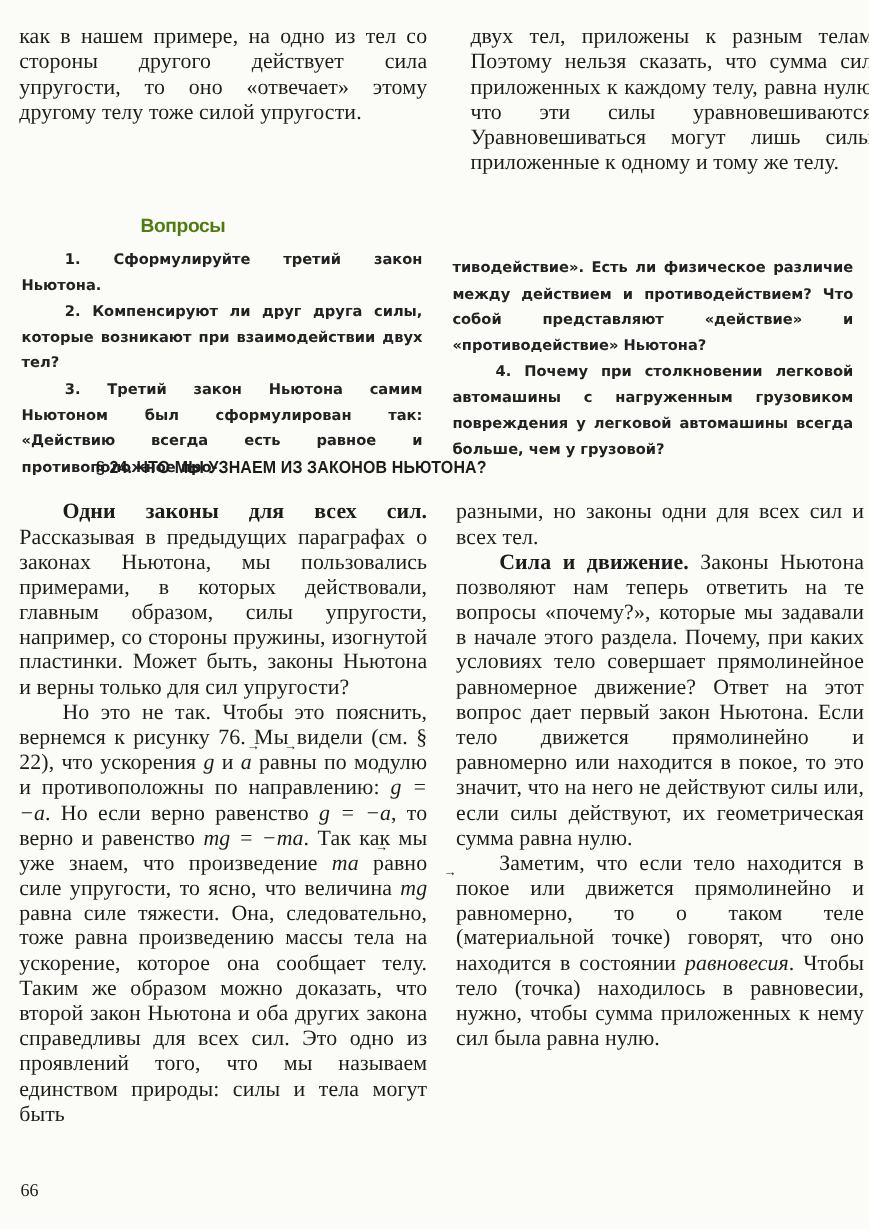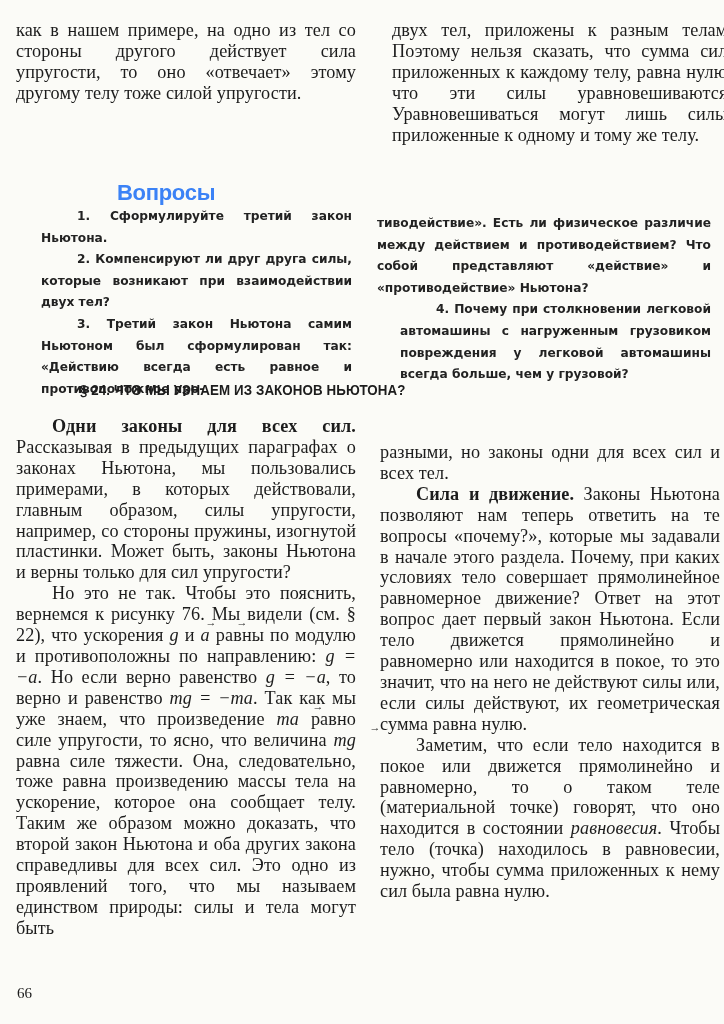--- a/index.html
+++ b/index.html
@@ -26,29 +26,29 @@
     position: absolute;
     width: 334px;
     font-family: "DejaVu Sans", "Liberation Sans", sans-serif;
     font-weight: bold;
     font-size: 12.2px;
     line-height: 21.6px;
     text-align: justify;
     color: #222;
   }
   .q p { margin: 0; }
-  .q p.ind { text-indent: 36px; margin-left: 23px; }
+  .q p.ind { text-indent: 36px; }
   .q .num { font-weight: bold; }
   .questions-title {
     position: absolute;
     left: 117px; top: 180px;
     font-family: "Liberation Sans", "DejaVu Sans", sans-serif;
     font-weight: bold;
-    font-size: 22px;
-    color: #3b82f6;
+    font-size: 16px;
+    color: #4d7c0f;
     letter-spacing: -0.3px;
   }
   .section-title {
     position: absolute;
     left: 80px; top: 382px;
     font-family: "Liberation Sans", "DejaVu Sans", sans-serif;
     font-weight: bold;
     font-size: 14.5px;
     letter-spacing: 0.1px;
     transform: scaleX(0.92);
@@ -89,19 +89,19 @@
   <p class="ind"><span class="num">4.</span> <span>Почему при столкновении легковой автомашины с нагруженным грузовиком повреждения у легковой автомашины всегда больше, чем у грузовой?</span></p>
 </div>
 
 <div class="section-title">§ 24. ЧТО МЫ УЗНАЕМ ИЗ ЗАКОНОВ НЬЮТОНА?</div>
 
 <div class="col col-l" style="top:416px;">
   <p class="ind"><span class="lead">Одни законы для всех сил.</span><span> Рассказывая в предыдущих параграфах о законах Ньютона, мы пользовались примерами, в которых действовали, главным образом, силы упругости, например, со стороны пружины, изогнутой пластинки. Может быть, законы Ньютона и верны только для сил упругости?</span></p>
   <p class="ind"><span>Но это не так. Чтобы это пояснить, вернемся к рисунку 76. Мы видели (см. § 22), что ускорения </span><span class="vec">g</span><span> и </span><span class="vec">a</span><span> равны по модулю и противоположны по направлению: </span><span class="it">g = −a</span><span>. Но если верно равенство </span><span class="it">g = −a</span><span>, то верно и равенство </span><span class="it">mg = −ma</span><span>. Так как мы уже знаем, что произведение </span><span class="vec">ma</span><span> равно силе упругости, то ясно, что величина </span><span class="vec">mg</span><span> равна силе тяжести. Она, следовательно, тоже равна произведению массы тела на ускорение, которое она сообщает телу. Таким же образом можно доказать, что второй закон Ньютона и оба других закона справедливы для всех сил. Это одно из проявлений того, что мы называем единством природы: силы и тела могут быть</span></p>
 </div>
 
-<div class="col col-r" style="top:416px;margin-top:26px;">
+<div class="col col-r" style="top:416px;">
   <p>разными, но законы одни для всех сил и всех тел.</p>
   <p class="ind"><span class="lead">Сила и движение.</span><span> Законы Ньютона позволяют нам теперь ответить на те вопросы «почему?», которые мы задавали в начале этого раздела. Почему, при каких условиях тело совершает прямолинейное равномерное движение? Ответ на этот вопрос дает первый закон Ньютона. Если тело движется прямолинейно и равномерно или находится в покое, то это значит, что на него не действуют силы или, если силы действуют, их геометрическая сумма равна нулю.</span></p>
   <p class="ind"><span>Заметим, что если тело находится в покое или движется прямолинейно и равномерно, то о таком теле (материальной точке) говорят, что оно находится в состоянии </span><span class="it">равновесия</span><span>. Чтобы тело (точка) находилось в равновесии, нужно, чтобы сумма приложенных к нему сил была равна нулю.</span></p>
 </div>
 
 <div class="page-num">66</div>
 
 </body></html>

